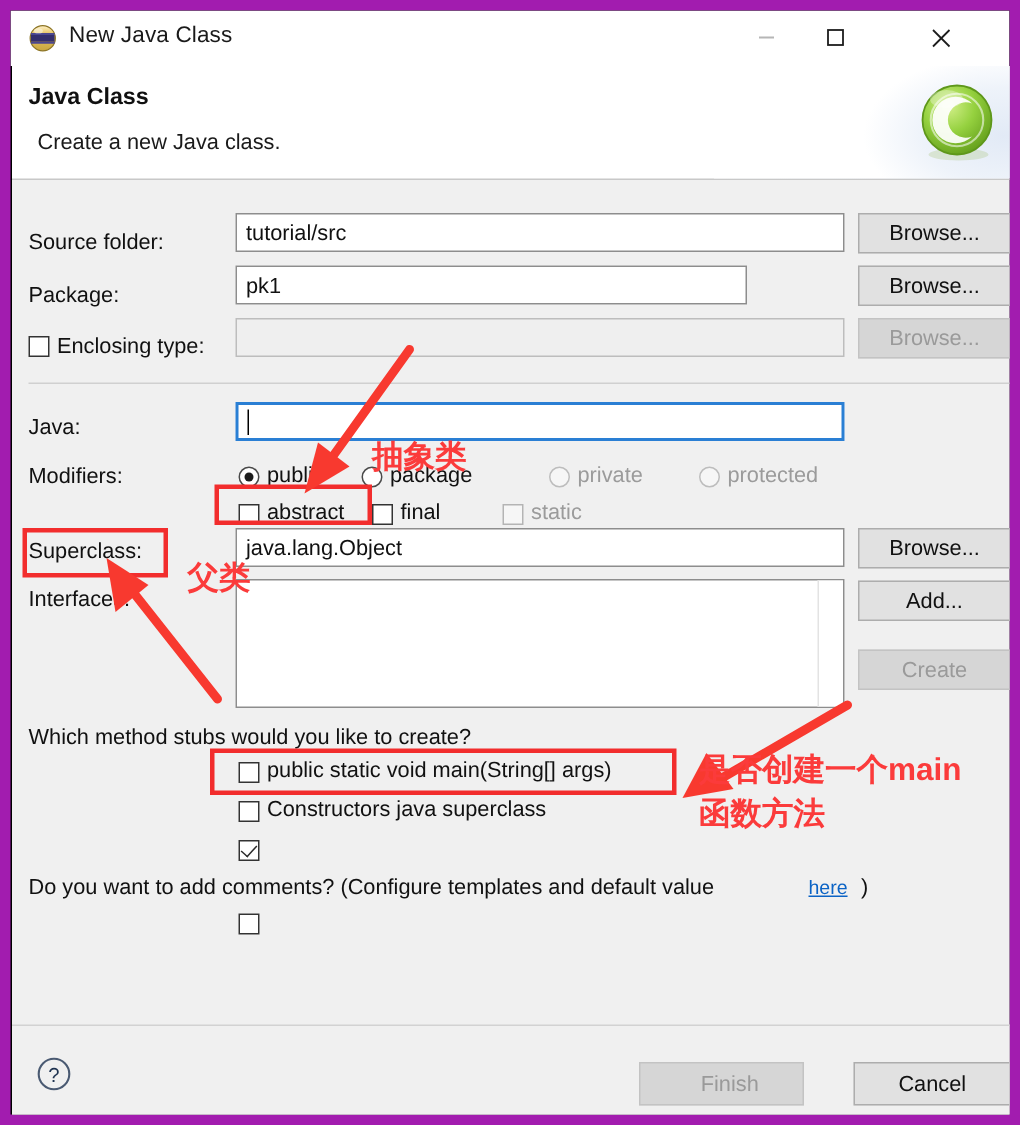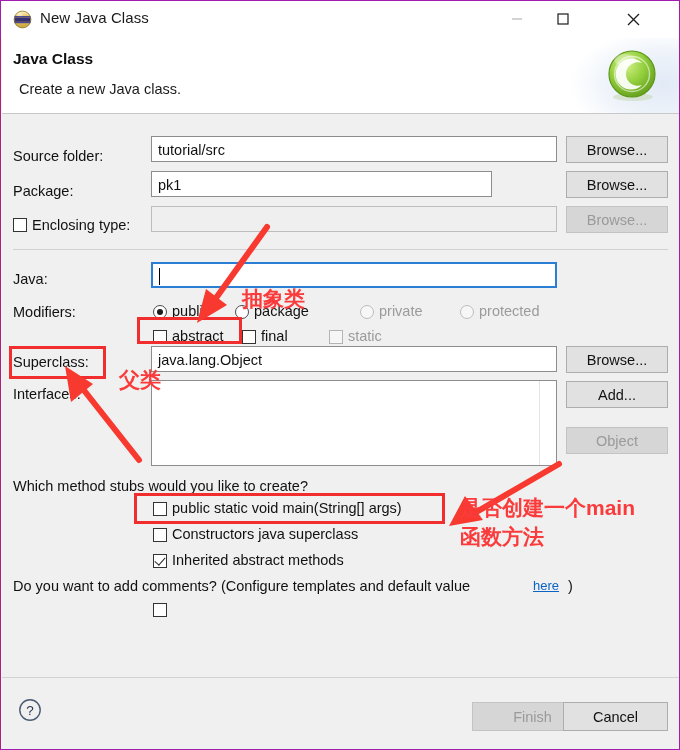--- a/index.html
+++ b/index.html
@@ -7,22 +7,22 @@
     padding: 0;
     background: #ffffff;
   }
   body {
     font-family: "Liberation Sans", sans-serif;
   }
   #dialog {
     position: relative;
     width: 680px;
     height: 750px;
-    background: #fef9c3;
-    border: 1px solid #a21caf;
+    background: #000000;
+    border: 7px solid #a21caf;
     box-sizing: border-box;
     overflow: hidden;
   }
 
   
   .titlebar {
     position: absolute;
     left: 0; top: 0;
     width: 100%;
     height: 37px;
@@ -367,48 +367,47 @@
 
     <div class="lbl" style="left:11px; top:240px;">Superclass:</div>
     <div class="txt" style="left:149px; top:232px; width:406px;">java.lang.Object</div>
     <div class="btn" style="left:564px; top:232px; width:102px;">Browse...</div>
 
     <div class="lbl" style="left:11px; top:272px;">Interfaces:</div>
     <div class="listbox" style="left:149px; top:266px; width:406px; height:86px;">
       <div class="vscroll"></div>
     </div>
     <div class="btn" style="left:564px; top:267px; width:102px;">Add...</div>
-    <div class="btn disabled" style="left:564px; top:313px; width:102px;">Object</div>
+    <div class="btn disabled" style="left:564px; top:313px; width:102px;">Create</div>
 
     <div class="lbl" style="left:11px; top:364px;">Which method stubs would you like to create?</div>
 
     <div class="cb" style="left:151px; top:388px;"></div>
     <div class="ctl-label" style="left:170px; top:386px;">public static void main(String[] args)</div>
 
     <div class="cb" style="left:151px; top:414px;"></div>
     <div class="ctl-label" style="left:170px; top:412px;">Constructors java superclass</div>
 
     <div class="cb checked" style="left:151px; top:440px;"></div>
-    <div class="ctl-label" style="left:170px; top:438px;">Inherited abstract methods</div>
 
     <div class="lbl" style="left:11px; top:464px;">Do you want to add comments? (Configure templates and default value </div>
     <div class="link" style="left:531px; top:464px;">here</div>
     <div class="lbl" style="left:566px; top:464px;">)</div>
 
     <div class="cb" style="left:151px; top:489px;"></div>
   </div>
 
   <div class="footer">
     <span class="help-icon">
       <svg width="24" height="24" viewBox="0 0 24 24">
         <circle cx="12" cy="12" r="10.2" fill="none" stroke="#4a5a72" stroke-width="1.4"></circle>
         <text x="12" y="17" text-anchor="middle" font-family="Liberation Sans, sans-serif" font-size="13.5" fill="#1f3350">?</text>
       </svg>
     </span>
-    <div class="btn disabled" style="left:470px; top:24px; width:110px; height:29px;padding-left:11px;">Finish</div>
+    <div class="btn disabled" style="left:418px; top:24px; width:110px; height:29px;padding-left:11px;">Finish</div>
     <div class="btn" style="left:561px; top:24px; width:105px; height:29px;">Cancel</div>
   </div>
 
   <div class="redbox" style="left:136px; top:316px; width:105px; height:27px;"></div>
 
   <div class="redbox" style="left:8px; top:345px; width:97px; height:33px;"></div>
 
   <div class="redbox" style="left:133px; top:492px; width:311px; height:31px;"></div>
 
   <svg class="arrow-svg" style="left:170px; top:218px; width:130px; height:110px;" viewBox="0 0 130 110">

